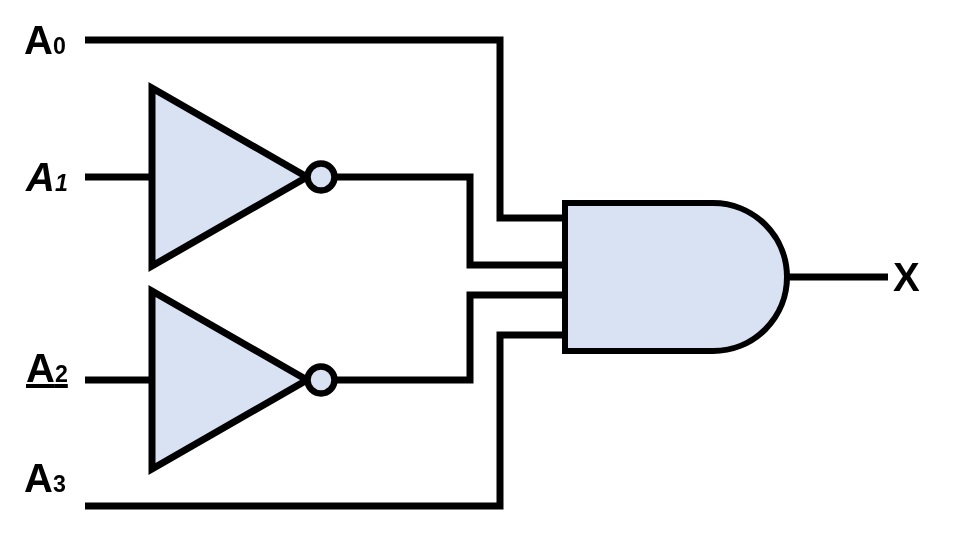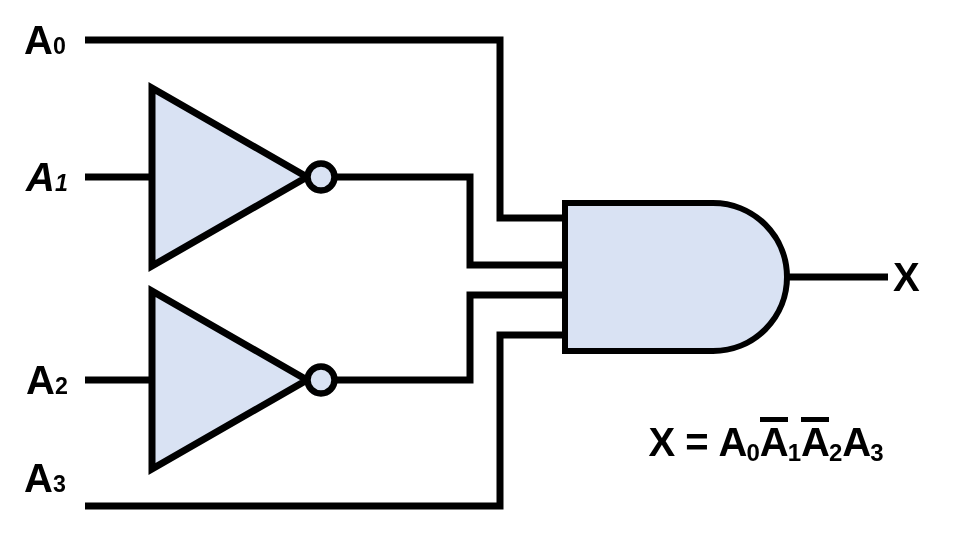--- a/index.html
+++ b/index.html
@@ -110,21 +110,20 @@
     <polygon class="shape" points="152,291 152,469 307,380" fill="#d9e2f3"></polygon>
     <circle class="bubble" cx="321" cy="380" r="13.5" fill="#d9e2f3"></circle>
 
     <path class="gate" d="M 565 203 L 713 203 A 74 74 0 0 1 713 351 L 565 351 Z" fill="#d9e2f3"></path>
   </svg>
 
   <div class="lbl" style="left:24px; top:18px;"><span>A</span><sub>0</sub></div>
 
   <div class="lbl" style="left:26px; top:155px;font-style:italic;"><span>A</span><sub>1</sub></div>
 
-  <div class="lbl" style="left:26px; top:358px;"><span>A</span><sub>2</sub></div>
+  <div class="lbl" style="left:26px; top:346px;text-decoration:underline;"><span>A</span><sub>2</sub></div>
 
   <div class="lbl" style="left:24px; top:456px;"><span>A</span><sub>3</sub></div>
 
   <div class="lbl" style="left:893px; top:255px;">X</div>
 
-  <div class="equation"><span class="eq-x">X</span><span class="eq-sign">=</span><span class="term"><span class="base">A</span><sub>0</sub></span><span class="term"><span class="base ov">A</span><sub>1</sub></span><span class="term"><span class="base ov">A</span><sub>2</sub></span><span class="term"><span class="base">A</span><sub>3</sub></span></div>
 
 </div>
 
 </body></html>

